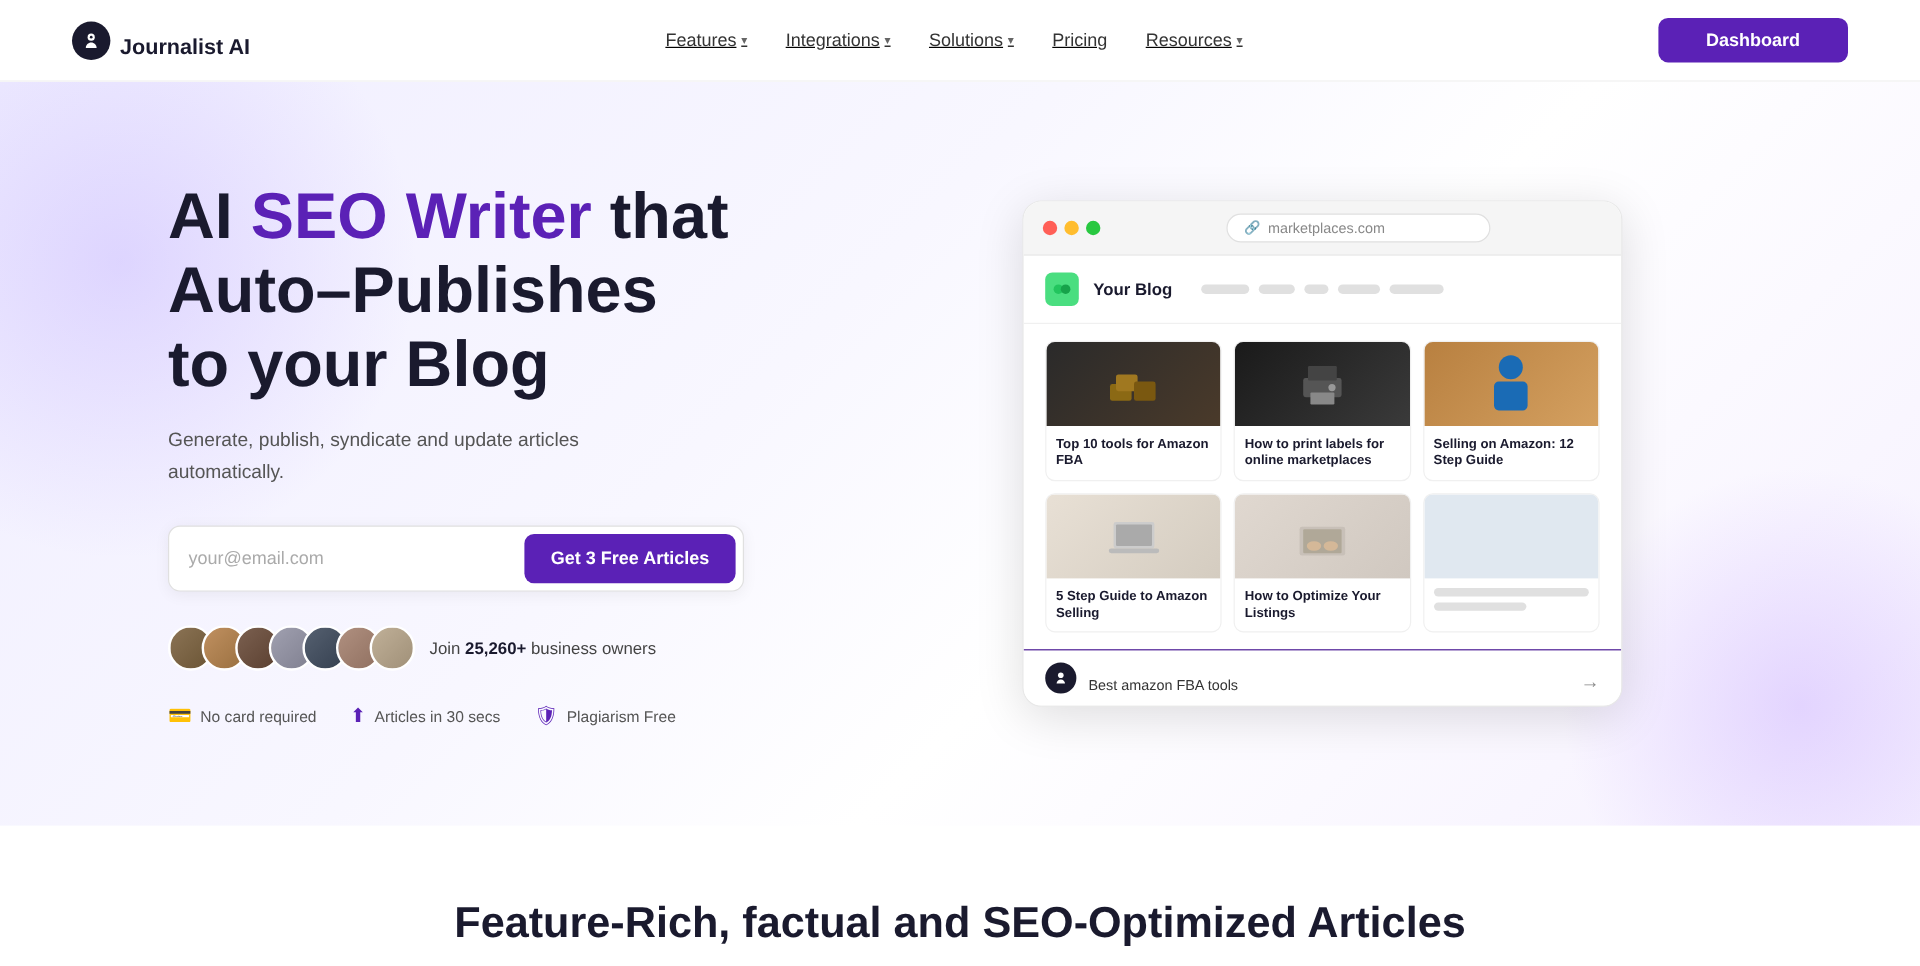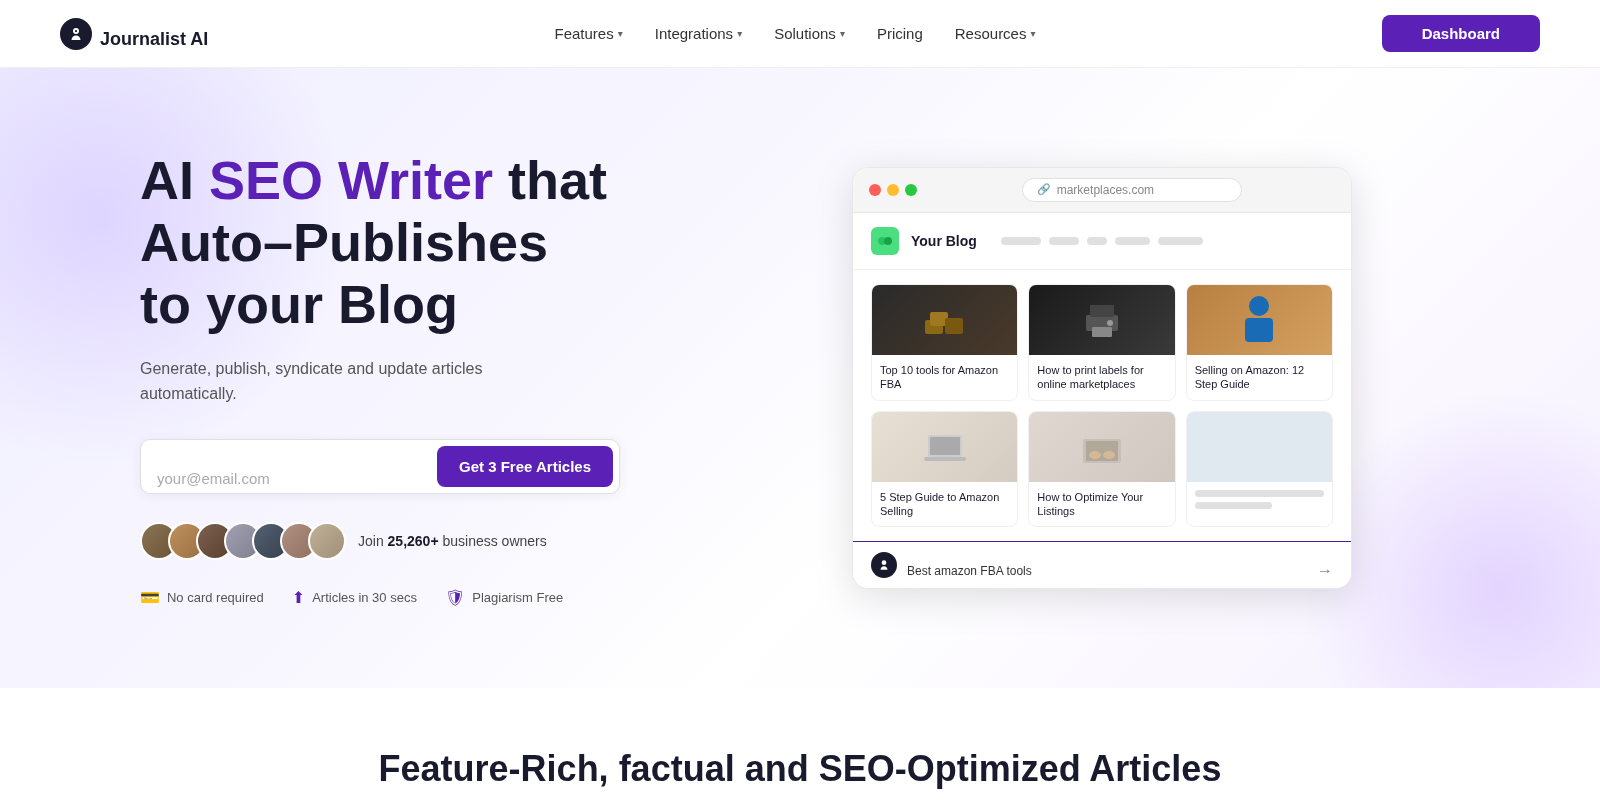--- a/index.html
+++ b/index.html
@@ -7,21 +7,21 @@
 
     
     nav {
       display: flex; align-items: center; justify-content: space-between;
       padding: 0 60px; height: 68px; background: #fff;
       border-bottom: 1px solid #f0f0f0; position: relative; z-index: 10;
     }
     .nav-logo { display: flex; align-items: flex-end; gap: 8px; font-weight: 700; font-size: 18px; color: #1a1a2e; }
     .logo-icon { width: 32px; height: 32px; background: #1a1a2e; border-radius: 50%; display: flex; align-items: center; justify-content: center; }
     .logo-icon svg { width: 18px; height: 18px; fill: #fff; }
-    .nav-links { display: flex; align-items: center; gap: 32px; }
+    .nav-links { display: flex; align-items: center; gap: 32px; text-decoration: underline; }
     .nav-link { font-size: 15px; color: #333; cursor: pointer; display: flex; align-items: center; gap: 4px; }
     .chevron { font-size: 10px; color: #666; }
     .nav-cta { background: #5b21b6; color: #fff; padding: 10px 40px; border-radius: 8px; font-size: 15px; font-weight: 600; cursor: pointer; border: none; }
 
     
     .hero {
       position: relative; display: flex; align-items: center;
       padding: 60px 96px 60px 140px; min-height: 620px;
       background: linear-gradient(135deg, #f0eeff 0%, #f8f7ff 40%, #fff 60%, #f5f0ff 100%);
       overflow: hidden;
@@ -38,21 +38,21 @@
       background: radial-gradient(circle, rgba(180,140,255,0.3) 0%, transparent 70%);
       border-radius: 50%;
     }
     .hero-left { flex: 1; max-width: 560px; position: relative; z-index: 2; }
     .hero-right { flex: 1; display: flex; justify-content: center; align-items: center; position: relative; z-index: 2; }
 
     .hero-title { font-size: 54px; font-weight: 800; line-height: 1.15; color: #1a1a2e; margin-bottom: 20px; }
     .hero-title .purple { color: #5b21b6; }
     .hero-subtitle { font-size: 16px; color: #555; line-height: 1.6; margin-bottom: 32px; max-width: 420px; }
 
-    .email-form { display: flex; align-items: flex-end; background: #fff; border: 1.5px solid #e0e0e0; border-radius: 10px; padding: 6px 6px 6px 16px; max-width: 480px; box-shadow: 0 2px 12px rgba(0,0,0,0.06); margin-bottom: 28px; }
+    .email-form { display: flex; align-items: center; background: #fff; border: 1.5px solid #e0e0e0; border-radius: 10px; padding: 6px 6px 6px 16px; max-width: 480px; box-shadow: 0 2px 12px rgba(0,0,0,0.06); margin-bottom: 28px; }
     .email-input { flex: 1; border: none; outline: none; font-size: 15px; color: #333; background: transparent; }
     .email-input::placeholder { color: #aaa; }
     .cta-btn { background: #5b21b6; color: #fff; border: none; padding: 12px 22px; border-radius: 8px; font-size: 15px; font-weight: 700; cursor: pointer; white-space: nowrap; }
 
     .avatars-row { display: flex; align-items: center; gap: 12px; margin-bottom: 28px; }
     .avatar-stack { display: flex; }
     .avatar { width: 38px; height: 38px; border-radius: 50%; border: 2px solid #fff; margin-left: -10px; background: #ccc; overflow: hidden; }
     .avatar:first-child { margin-left: 0; }
     
     .av1 { background: linear-gradient(135deg, #8b7355, #6b5535); }
@@ -94,21 +94,21 @@
     .url-bar { flex: 1; background: #fff; border: 1px solid #e0e0e0; border-radius: 20px; padding: 4px 14px; font-size: 12px; color: #888; display: flex; align-items: center; gap: 6px; max-width: 220px; margin: 0 auto; }
 
     .blog-header { padding: 14px 18px; display: flex; align-items: center; gap: 12px; border-bottom: 1px solid #f0f0f0; }
     .blog-logo { width: 28px; height: 28px; background: #4ade80; border-radius: 6px; display: flex; align-items: center; justify-content: center; font-size: 14px; }
     .blog-title { font-size: 14px; font-weight: 700; color: #1a1a2e; }
     .blog-nav-lines { display: flex; gap: 8px; margin-left: 12px; }
     .nav-line { height: 8px; border-radius: 4px; background: #e0e0e0; }
 
     .blog-grid { display: grid; grid-template-columns: 1fr 1fr 1fr; gap: 10px; padding: 14px 18px; }
     .blog-card { border-radius: 8px; overflow: hidden; border: 1px solid #f0f0f0; }
-    .card-text { padding: 8px; font-size: 11px; color: #1a1a2e; font-weight: 400; line-height: 1.3; }
+    .card-text { padding: 8px; font-size: 11px; color: #1a1a2e; font-weight: 700; line-height: 1.3; }
 
     
     .img-boxes { width: 100%; height: 70px; }
     .img-amazon-boxes { background: linear-gradient(135deg, #2a2a2a 0%, #4a3a2a 100%); display: flex; align-items: center; justify-content: center; }
     .img-printer { background: linear-gradient(135deg, #1a1a1a 0%, #3a3a3a 100%); display: flex; align-items: center; justify-content: center; }
     .img-person { background: linear-gradient(135deg, #c4904a 0%, #a07030 100%); display: flex; align-items: center; justify-content: center; }
     .img-laptop { background: linear-gradient(135deg, #f5f0e8 0%, #e0d8cc 100%); display: flex; align-items: center; justify-content: center; }
     .img-typing { background: linear-gradient(135deg, #e8e0d8 0%, #d0c8c0 100%); display: flex; align-items: center; justify-content: center; }
 
     .card-empty { border-radius: 8px; overflow: hidden; border: 1px solid #f0f0f0; }

